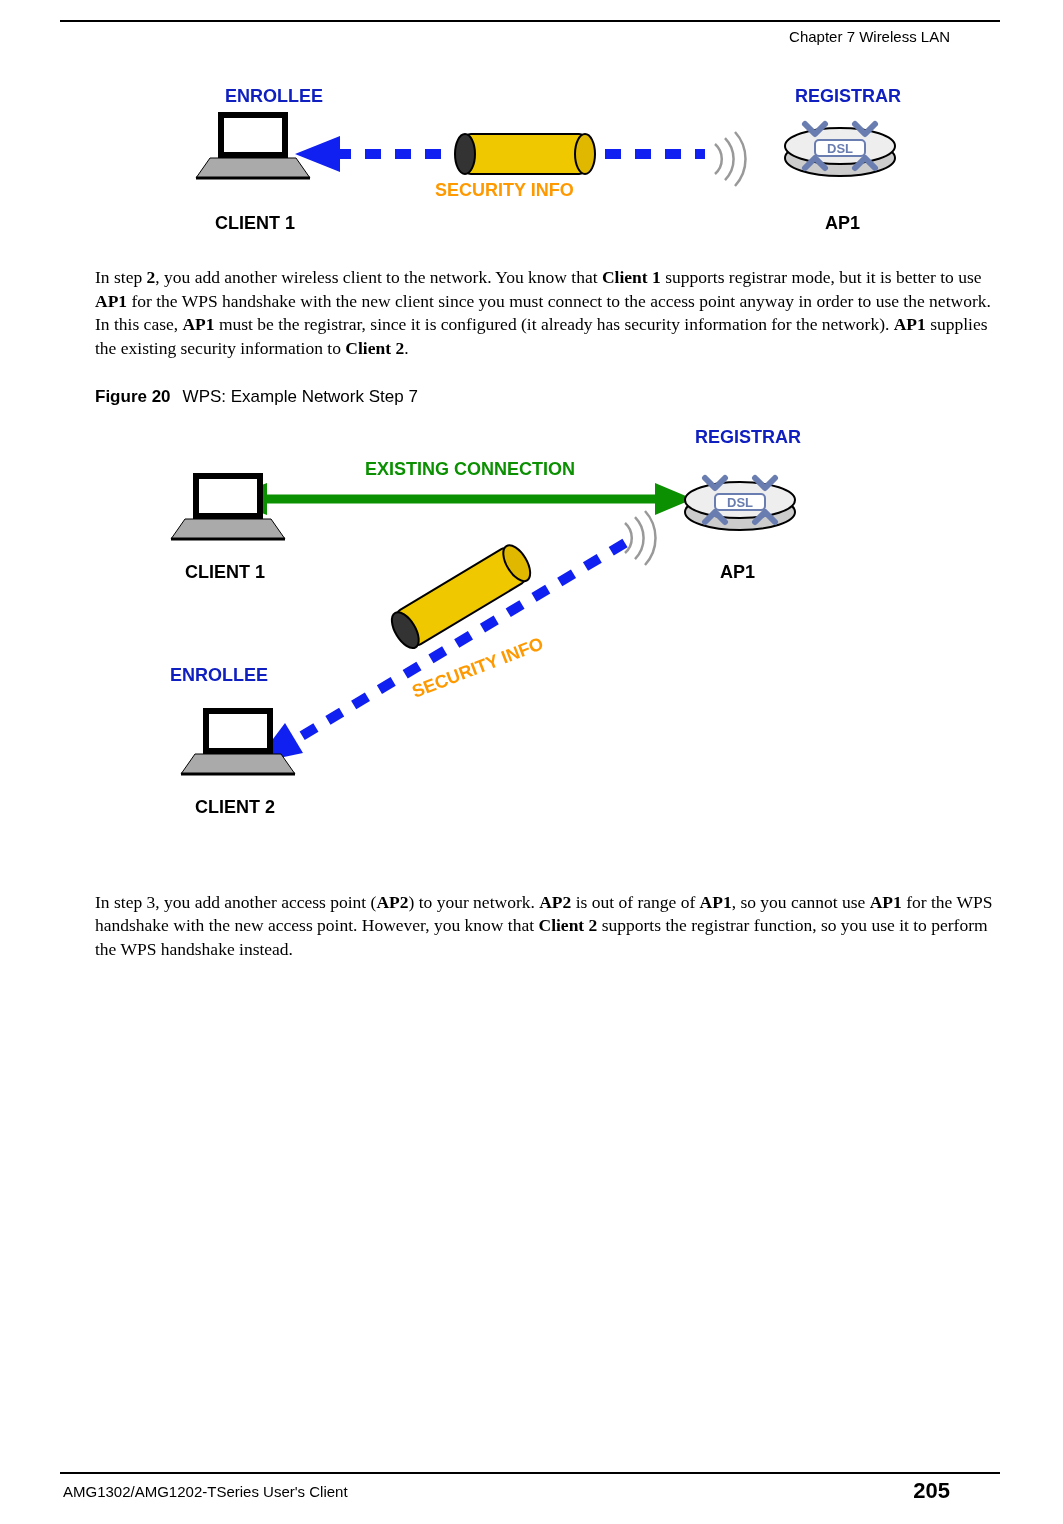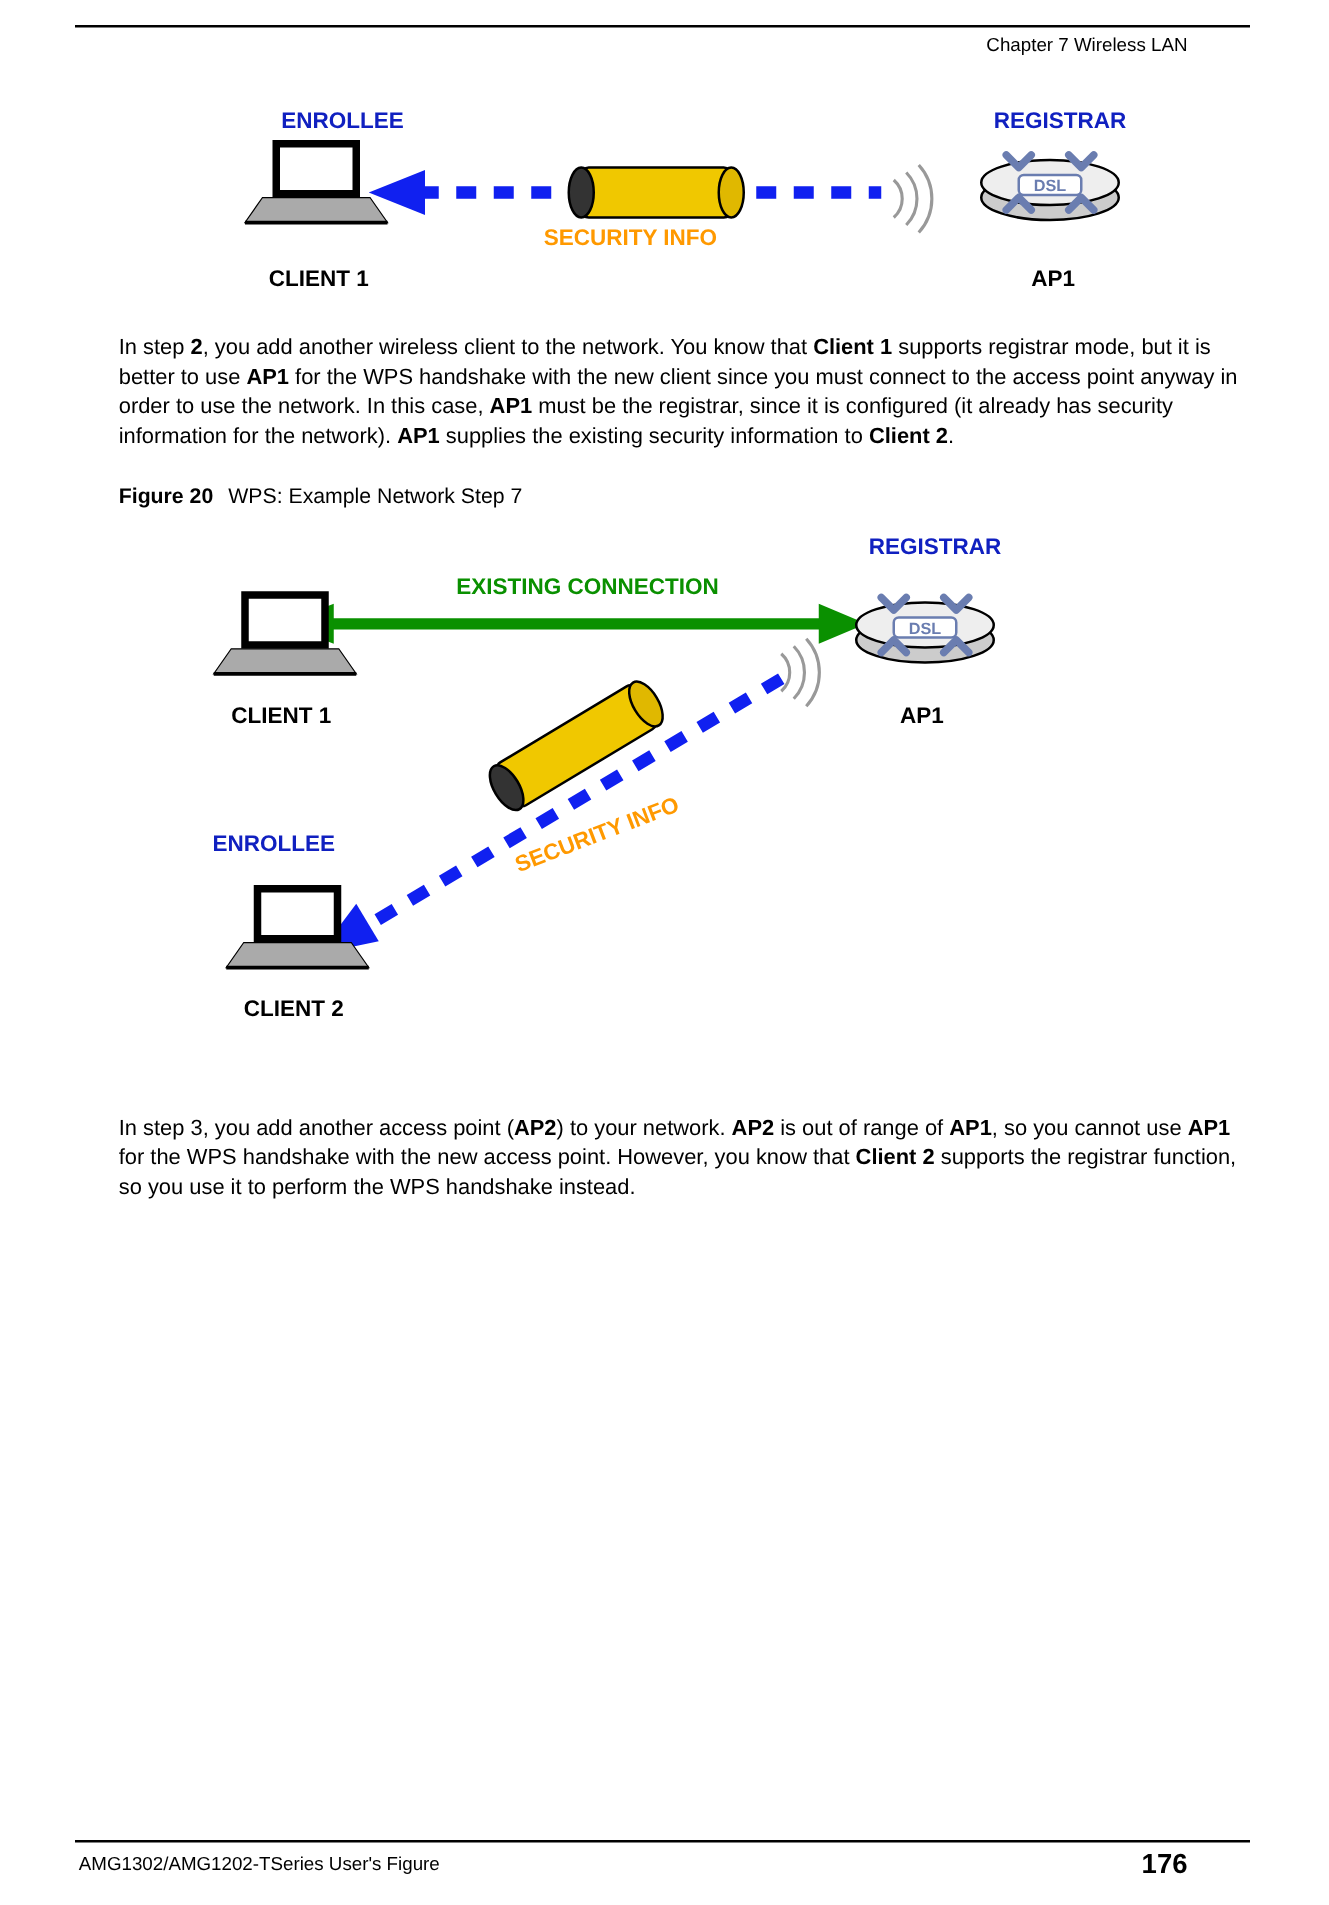--- a/index.html
+++ b/index.html
@@ -75,20 +75,21 @@
     fill: #0a9000;
     font-family: Arial, sans-serif;
     font-weight: bold;
     font-size: 18px;
   }
   .body-para {
     font-size: 17.5px;
     line-height: 1.35;
     margin-top: 22px;
     margin-bottom: 26px;
+    font-family: Liberation Serif, serif;
   }
   .body-para .b { font-weight: bold; }
   .bottom-rule {
     position: absolute;
     left: 60px;
     bottom: 50px;
     width: 940px;
     border-top: 2px solid #000;
   }
   .guide-name {
@@ -227,15 +228,15 @@
       </svg>
     </div>
 
     <p class="body-para" style="margin-top:38px;">
       <span>In step 3, you add another access point (</span><span class="b">AP2</span><span>) to your network. </span><span class="b">AP2</span><span> is out of range of </span><span class="b">AP1</span><span>, so you cannot use </span><span class="b">AP1</span><span> for the WPS handshake with the new access point. However, you know that </span><span class="b">Client 2</span><span> supports the registrar function, so you use it to perform the WPS handshake instead.</span>
     </p>
 
   </div>
 
   <div class="bottom-rule"></div>
-  <div class="guide-name">AMG1302/AMG1202-TSeries User's Figure</div>
-  <div class="page-num">176</div>
+  <div class="guide-name">AMG1302/AMG1202-TSeries User's Client</div>
+  <div class="page-num">205</div>
 </div>
 
 </body></html>

